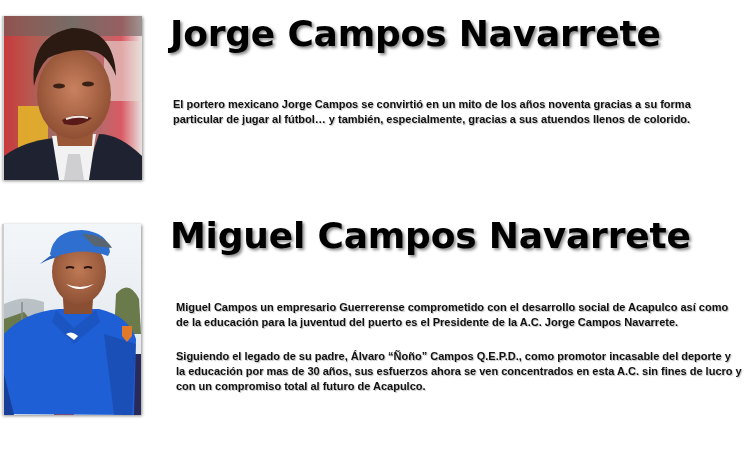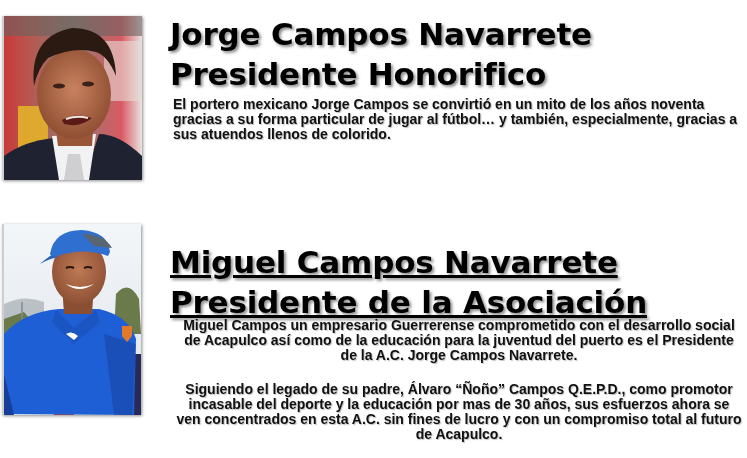--- a/index.html
+++ b/index.html
@@ -27,52 +27,52 @@
       box-shadow: 1px 1px 3px rgba(0,0,0,0.45), inset 0 0 4px rgba(255,255,255,0.6);
       border-left: 2px solid #cfcfcf;
     }
     .photo svg { display: block; width: 100%; height: 100%; }
     .heading {
       position: absolute;
       left: 170px;
       margin: 0;
       font-family: "DejaVu Sans", sans-serif;
       font-weight: bold;
-      font-size: 31px;
+      font-size: 36px;
       line-height: 40px;
       letter-spacing: -0.2px;
       color: #000;
       text-shadow: 2px 2px 3px rgba(0,0,0,0.45);
       white-space: nowrap;
     }
     .heading span { display: block; }
     .para {
       position: absolute;
       margin: 0;
       font-family: "Liberation Sans", sans-serif;
       font-weight: bold;
-      font-size: 14px;
+      font-size: 11px;
       line-height: 15px;
       color: #111;
       text-shadow: 1px 1px 1px rgba(0,0,0,0.25);
     }
     .para p { margin: 0; }
     .para p.gap { margin-top: 19px; }
 
     
     #p1 { top: 0; height: 200px; }
     #p1 .photo { top: 16px; width: 138px; height: 164px; }
     #p1 .heading { top: 14px; }
     #p1 .para { top: 97px; left: 173px; width: 570px; }
 
     
     #p2 { top: 0; height: 458px; }
     #p2 .photo { top: 224px; width: 137px; height: 191px; }
-    #p2 .heading { top: 242px; text-decoration: underline; }
-    #p2 .para { top: 318px; left: 176px; width: 566px; text-align: center; }
+    #p2 .heading { top: 216px; }
+    #p2 .para { top: 300px; left: 176px; width: 566px; }
   </style>
 </head>
 <body>
 
 <section id="p1" class="profile">
   <div class="photo" title="Retrato de Jorge Campos Navarrete">
     <svg viewBox="0 0 138 164" preserveAspectRatio="none">
       <defs>
         <linearGradient id="bg1" x1="0" y1="0" x2="1" y2="0">
           <stop offset="0" stop-color="#c9393b"></stop>
@@ -105,21 +105,20 @@
 
       <ellipse cx="55" cy="70" rx="6" ry="2.5" fill="#3a2016"></ellipse>
       <ellipse cx="84" cy="68" rx="6" ry="2.5" fill="#3a2016"></ellipse>
 
       <path d="M58 104 Q72 96 88 102 Q76 112 60 108 Z" fill="#5a1a18"></path>
       <path d="M62 103 Q73 99 84 102" stroke="#f0e6e0" stroke-width="2" fill="none"></path>
     </svg>
   </div>
   <h2 class="heading">
     <span>Jorge Campos Navarrete</span>
-    <span>Presidente Honorifico</span>
   </h2>
   <div class="para">
     <p>El portero mexicano Jorge Campos se convirtió en un mito de los años noventa gracias a su forma particular de jugar al fútbol… y también, especialmente, gracias a sus atuendos llenos de colorido.</p>
   </div>
 </section>
 
 <section id="p2" class="profile">
   <div class="photo" title="Retrato de Miguel Campos Navarrete">
     <svg viewBox="0 0 137 191" preserveAspectRatio="none">
       <defs>
@@ -160,19 +159,18 @@
       <path d="M62 44 Q66 42 70 44" stroke="#2a1510" stroke-width="2" fill="none"></path>
       <path d="M80 44 Q84 42 88 44" stroke="#2a1510" stroke-width="2" fill="none"></path>
 
       <path d="M46 30 Q50 6 78 6 Q104 8 106 28 L104 32 Q78 22 48 34 Z" fill="#2f6fd0"></path>
       <path d="M78 10 Q100 10 108 24 L90 22 Z" fill="#5a6572"></path>
       <path d="M46 32 Q38 38 36 40 Q46 34 56 33 Z" fill="#2a5fb8"></path>
     </svg>
   </div>
   <h2 class="heading">
     <span>Miguel Campos Navarrete</span>
-    <span>Presidente de la Asociación</span>
   </h2>
   <div class="para">
     <p>Miguel Campos un empresario Guerrerense comprometido con el desarrollo social de Acapulco así como de la educación para la juventud del puerto es el Presidente de la A.C. Jorge Campos Navarrete.</p>
     <p class="gap">Siguiendo el legado de su padre, Álvaro “Ñoño” Campos Q.E.P.D., como promotor incasable del deporte y la educación por mas de 30 años, sus esfuerzos ahora se ven concentrados en esta A.C. sin fines de lucro y con un compromiso total al futuro de Acapulco.</p>
   </div>
 </section>
 
 </body></html>

